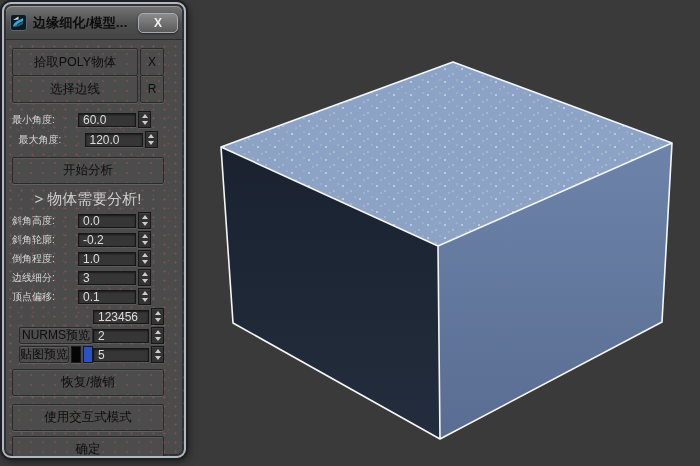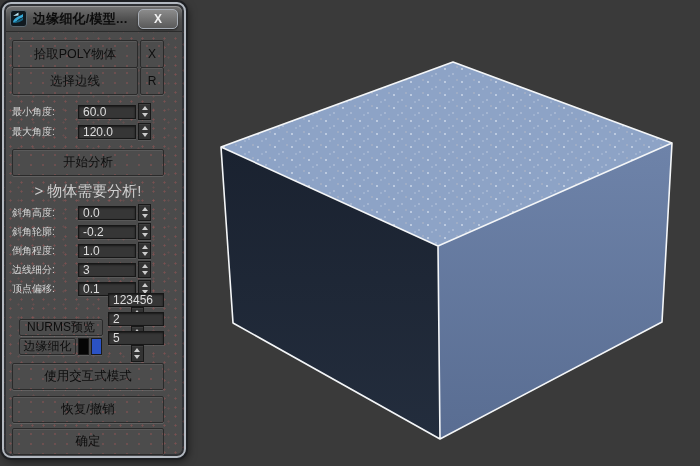--- a/index.html
+++ b/index.html
@@ -17,21 +17,21 @@
   
   .window {
     position:absolute; left:2px; top:2px; width:184px; height:456px;
     background:#4b4b4b;
     border:2px solid #b3b9c1;
     border-radius:9px;
     box-shadow:0 0 0 2px #1d1f22, 2px 3px 8px rgba(0,0,0,.55), inset 0 0 0 2px #303236;
     overflow:hidden;
   }
   .titlebar {
-    height:26px; margin:2px 2px 0 2px;
+    height:34px; margin:2px 2px 0 2px;
     display:flex; align-items:center; gap:6px; padding:0 4px;
     background:linear-gradient(#747474, #4e4e4e 55%, #454545);
     border-bottom:1px solid #2c2c2c;
     border-radius:6px 6px 0 0;
     box-shadow:inset 0 1px 0 rgba(255,255,255,.28);
   }
   .app-icon { width:17px; height:17px; flex:0 0 auto; }
   .title {
     font-size:13px; font-weight:bold; color:#0c0c0c;
     white-space:nowrap; overflow:hidden; letter-spacing:.2px;
@@ -85,32 +85,32 @@
     margin-left:2px; width:13px; height:17px;
     display:flex; flex-direction:column; align-items:center; justify-content:space-evenly;
     background:#333333; border:1px solid #181818;
     box-shadow:0 1px 0 rgba(255,255,255,.08), inset 0 1px 0 rgba(255,255,255,.06);
   }
   .tri { width:0; height:0; display:block; }
   .tri.up   { border-left:3px solid transparent; border-right:3px solid transparent; border-bottom:4px solid #cccccc; }
   .tri.down { border-left:3px solid transparent; border-right:3px solid transparent; border-top:4px solid #cccccc; }
 
   .sec-angles { margin-top:8px; }
-  .sec-angles .crow + .crow { margin-top:3px; }
+  .sec-angles .crow + .crow { margin-top:3px;justify-content:center; }
   .btn-analyze { margin-top:9px; height:27px; }
   .status { margin-top:6px; height:16px; text-align:center; color:#cfcfcf; font-size:15px; }
   .sec-params { margin-top:6px; }
   .sec-params .crow + .crow { margin-top:2px; }
   .sec-seed { margin-top:3px; }
   .sec-seed .crow { padding-left:7px; }
   .sec-seed .crow + .crow { margin-top:2px; }
   .seed-btn { width:84px; height:17px; font-size:12px; }
   .map-btn { width:57px; height:17px; font-size:12px; }
   .swatch { width:11px; height:17px; margin-left:2px; border:1px solid #1a1a1a; box-shadow:0 1px 0 rgba(255,255,255,.1); }
-  .push-right { margin-left:auto; display:flex; align-items:center;flex-direction:column; }
+  .push-right { margin-left:auto; display:flex; align-items:center; }
   .btn-wide { height:27px; }
   .btn-interactive { margin-top:8px; }
   .btn-restore { margin-top:6px; }
   .btn-ok { margin-top:5px; }
 </style>
 </head>
 <body>
 
 <div class="viewport" style="background-color: rgb(58, 58, 58);">
   <svg viewBox="0 0 700 466">
@@ -243,31 +243,31 @@
         <div class="btn seed-btn">NURMS预览</div>
         <div class="push-right">
           <div class="field" style="width:56px;">2</div>
           <div class="spinner">
             <span class="tri up"></span>
             <span class="tri down"></span>
           </div>
         </div>
       </div>
       <div class="crow">
-        <div class="btn map-btn">边缘细化</div>
+        <div class="btn map-btn">贴图预览</div>
         <div class="swatch" style="background-color: rgb(5, 5, 5);"></div>
         <div class="swatch" style="background-color: rgb(43, 82, 196);"></div>
         <div class="push-right">
           <div class="field" style="width:56px;">5</div>
           <div class="spinner">
             <span class="tri up"></span>
             <span class="tri down"></span>
           </div>
         </div>
       </div>
     </div>
 
+    <div class="btn btn-wide btn-restore">恢复/撤销</div>
     <div class="btn btn-wide btn-interactive">使用交互式模式</div>
-    <div class="btn btn-wide btn-restore">恢复/撤销</div>
     <div class="btn btn-wide btn-ok">确定</div>
 
   </div>
 </div>
 
 </body></html>

